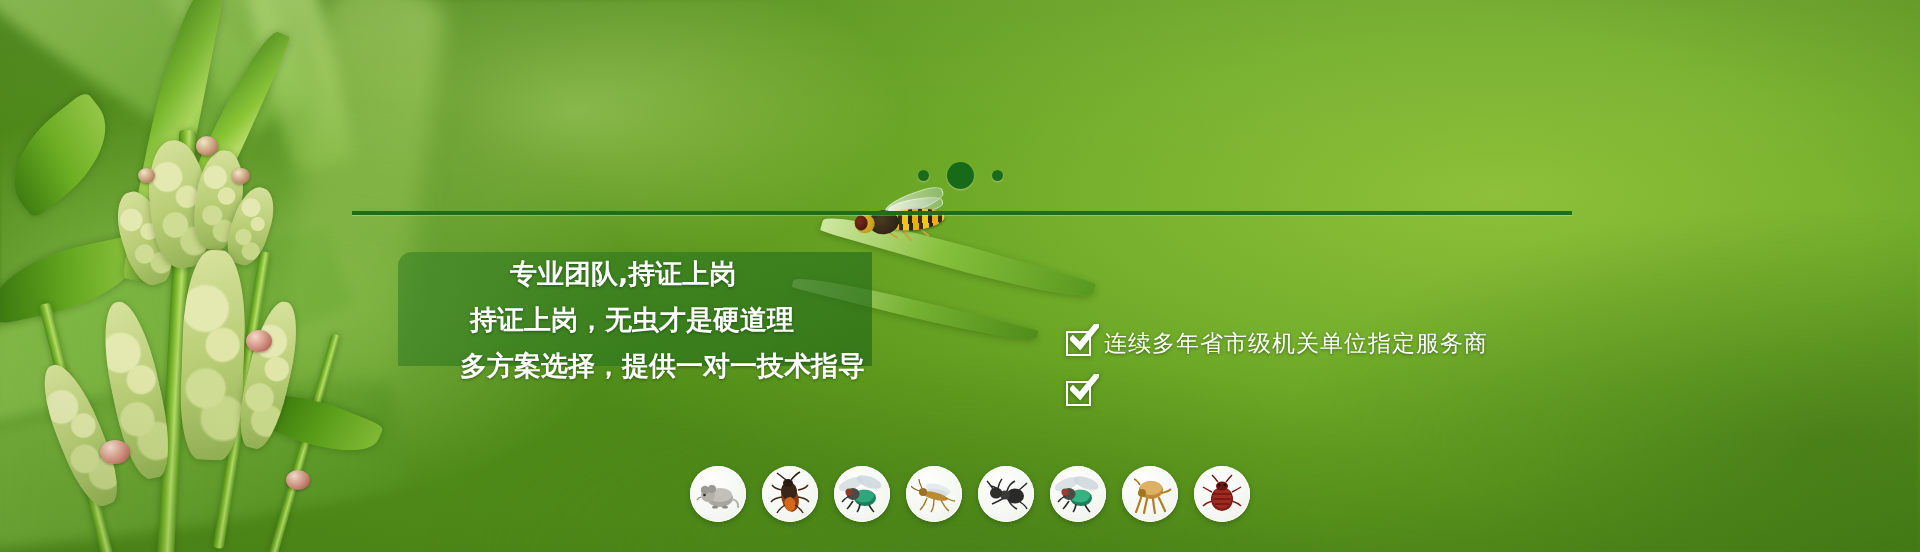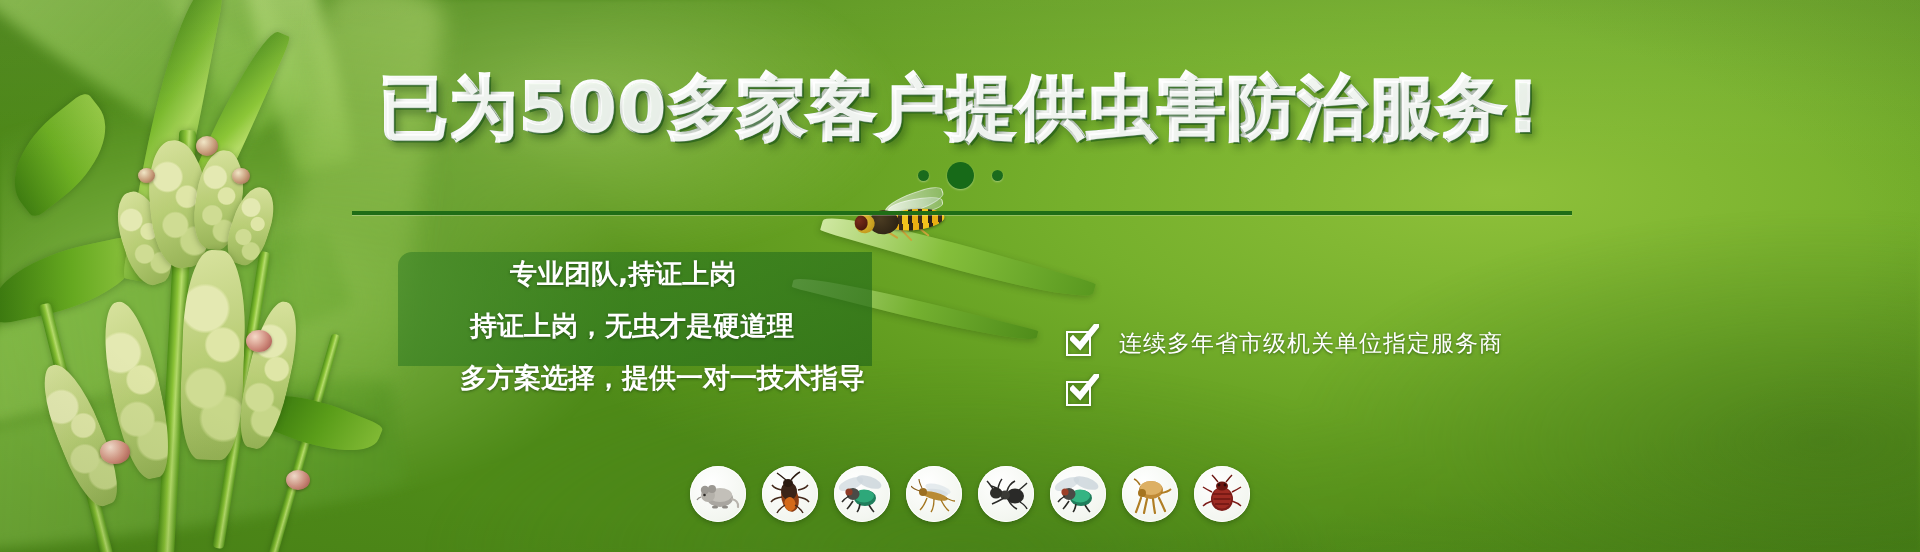--- a/index.html
+++ b/index.html
@@ -213,40 +213,40 @@
   }
 
   
   .panel {
     position:absolute; left:398px; top:252px; width:474px; height:114px;
     background:linear-gradient(135deg, rgba(58,130,38,.62) 0%, rgba(47,120,30,.70) 55%, rgba(40,108,24,.74) 100%);
     border-radius:14px 0 0 0;
   }
   .panel-lines {
     position:absolute; left:380px; top:256px; width:520px;
-    display:flex; flex-direction:column; gap:16px;
+    display:flex; flex-direction:column; gap:10px;
     align-items:flex-start;
   }
   .panel-line {
     color:#ffffff;
     font-weight:bold;
     white-space:nowrap;
     text-shadow:0 1px 3px rgba(15,45,10,.55);
     font-family:"DejaVu Sans","Liberation Sans",sans-serif;
   }
   .panel-line.l1 { font-size:27px; padding-left:130px; }
   .panel-line.l2 { font-size:27px; padding-left:90px;  }
   .panel-line.l3 { font-size:27px; padding-left:80px;  }
 
   
   .bullets {
     position:absolute; left:1066px; top:328px;
     display:flex; flex-direction:column; gap:22px;
   }
-  .bullet { display:flex; align-items:center; gap:28px; }
+  .bullet { display:flex; align-items:center; gap:13px; }
   .checkbox {
     width:25px; height:25px; flex:0 0 25px;
     border:2.5px solid #ffffff;
     position:relative;
     filter:drop-shadow(0 1px 2px rgba(15,45,10,.5));
   }
   .checkbox .tick {
     position:absolute; left:2px; top:-9px; width:29px; height:27px;
   }
   .bullet-text {
@@ -327,23 +327,20 @@
     <div class="hf-leg g2"></div>
     <div class="hf-leg g3"></div>
     <div class="hf-abdomen"></div>
     <div class="hf-thorax"></div>
     <div class="hf-head"></div>
     <div class="hf-eye"></div>
   </div>
 
   <div class="vignette"></div>
 
-  <div class="headline">
-    <span class="headline-inner">已为500多家客户提供虫害防治服务!</span>
-  </div>
 
   <div class="dots">
     <span class="dot sm"></span>
     <span class="dot lg"></span>
     <span class="dot sm"></span>
   </div>
 
   <div class="divider"></div>
 
   <div class="panel"></div>

